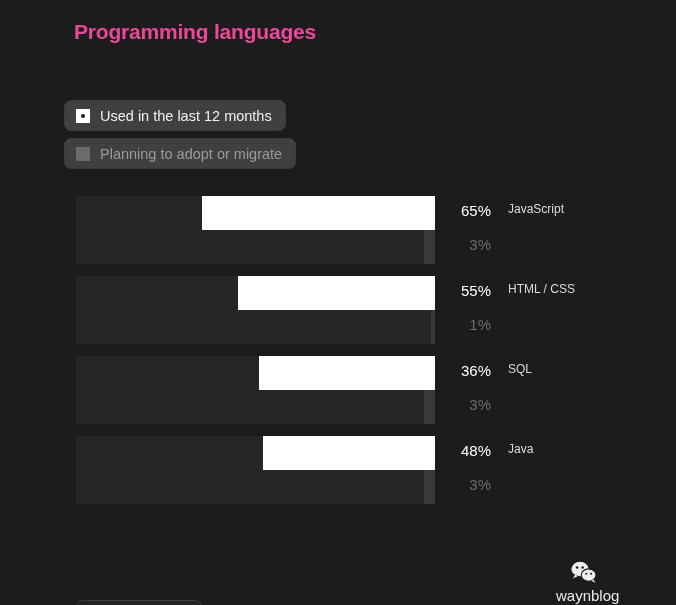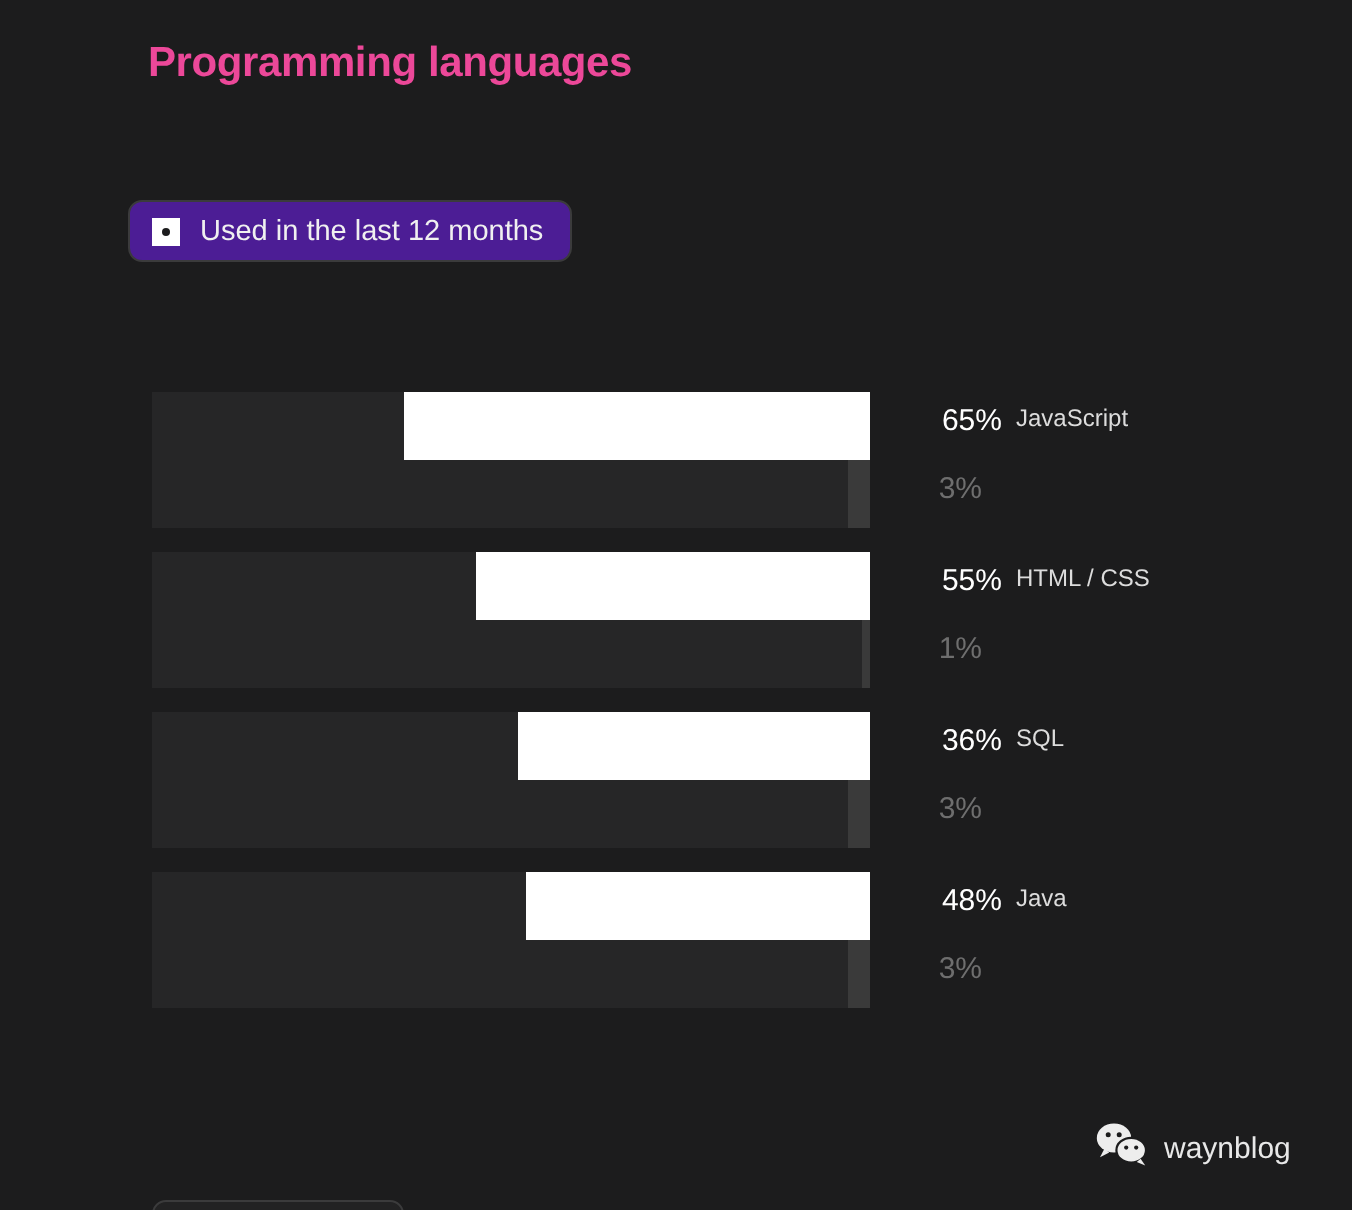--- a/index.html
+++ b/index.html
@@ -28,21 +28,21 @@
   #legend {
     position: absolute;
     left: 64px;
     top: 100px;
   }
   .legend-item {
     display: inline-flex;
     align-items: center;
     border: 1px solid #3b3b3c;
     border-radius: 7px;
-    background: #4c1d95;
+    background: #404040;
     padding: 6px 13px 6px 11px;
     margin-bottom: 7px;
     box-sizing: border-box;
     height: 31px;
   }
   .legend-row { display: block; }
   .legend-swatch {
     width: 14px;
     height: 14px;
     margin-right: 10px;
@@ -101,21 +101,21 @@
   .bar-primary {
     top: 0;
     background: #ffffff;
   }
   .bar-secondary {
     top: 34px;
     background: #3a3a3a;
   }
   .value-primary {
     position: absolute;
-    left: 453px;
+    left: 443px;
     top: 6px;
     width: 48px;
     text-align: right;
     font-size: 15px;
     color: #ffffff;
   }
   .value-secondary {
     position: absolute;
     left: 443px;
     top: 40px;
@@ -132,20 +132,21 @@
     color: #dcdcdc;
     white-space: nowrap;
   }
 
   #watermark {
     position: absolute;
     left: 548px;
     top: 561px;
     display: flex;
     align-items: center;
+    flex-direction: column;
   }
   #watermark .wm-text {
     font-size: 15px;
     color: #e8e8e8;
     margin-left: 8px;
     white-space: nowrap;
   }
 
   #bottom-partial {
     position: absolute;
@@ -162,20 +163,26 @@
 </head>
 <body>
 
 <h1 id="chart-title">Programming languages</h1>
 
 <div id="legend">
   <div class="legend-row">
     <div class="legend-item">
       <span class="legend-swatch sw-used"></span>
       <span class="legend-label">Used in the last 12 months</span>
+    </div>
+  </div>
+  <div class="legend-row">
+    <div class="legend-item">
+      <span class="legend-swatch sw-plan"></span>
+      <span class="legend-label muted">Planning to adopt or migrate</span>
     </div>
   </div>
 </div>
 
 <div id="rows">
 
   <div class="bar-group">
     <div class="track">
       <div class="bar bar-primary" style="width: 65%;"></div>
       <div class="bar bar-secondary" style="width: 3%;"></div>

